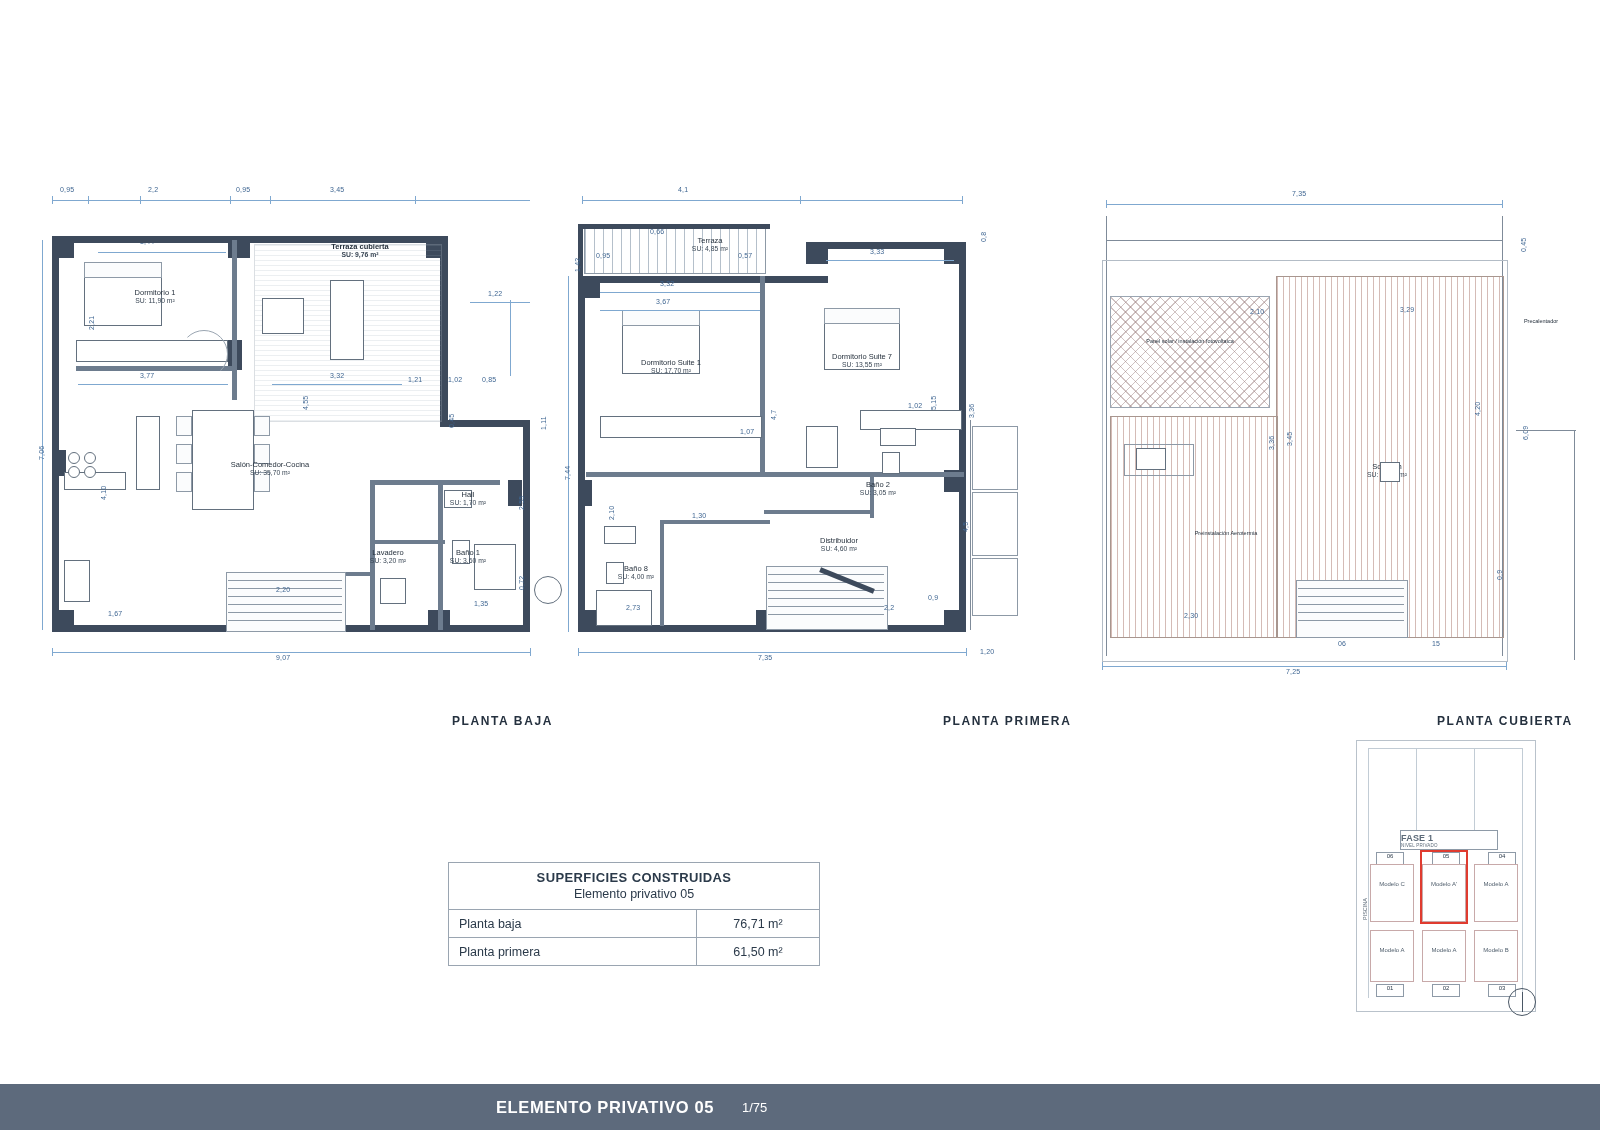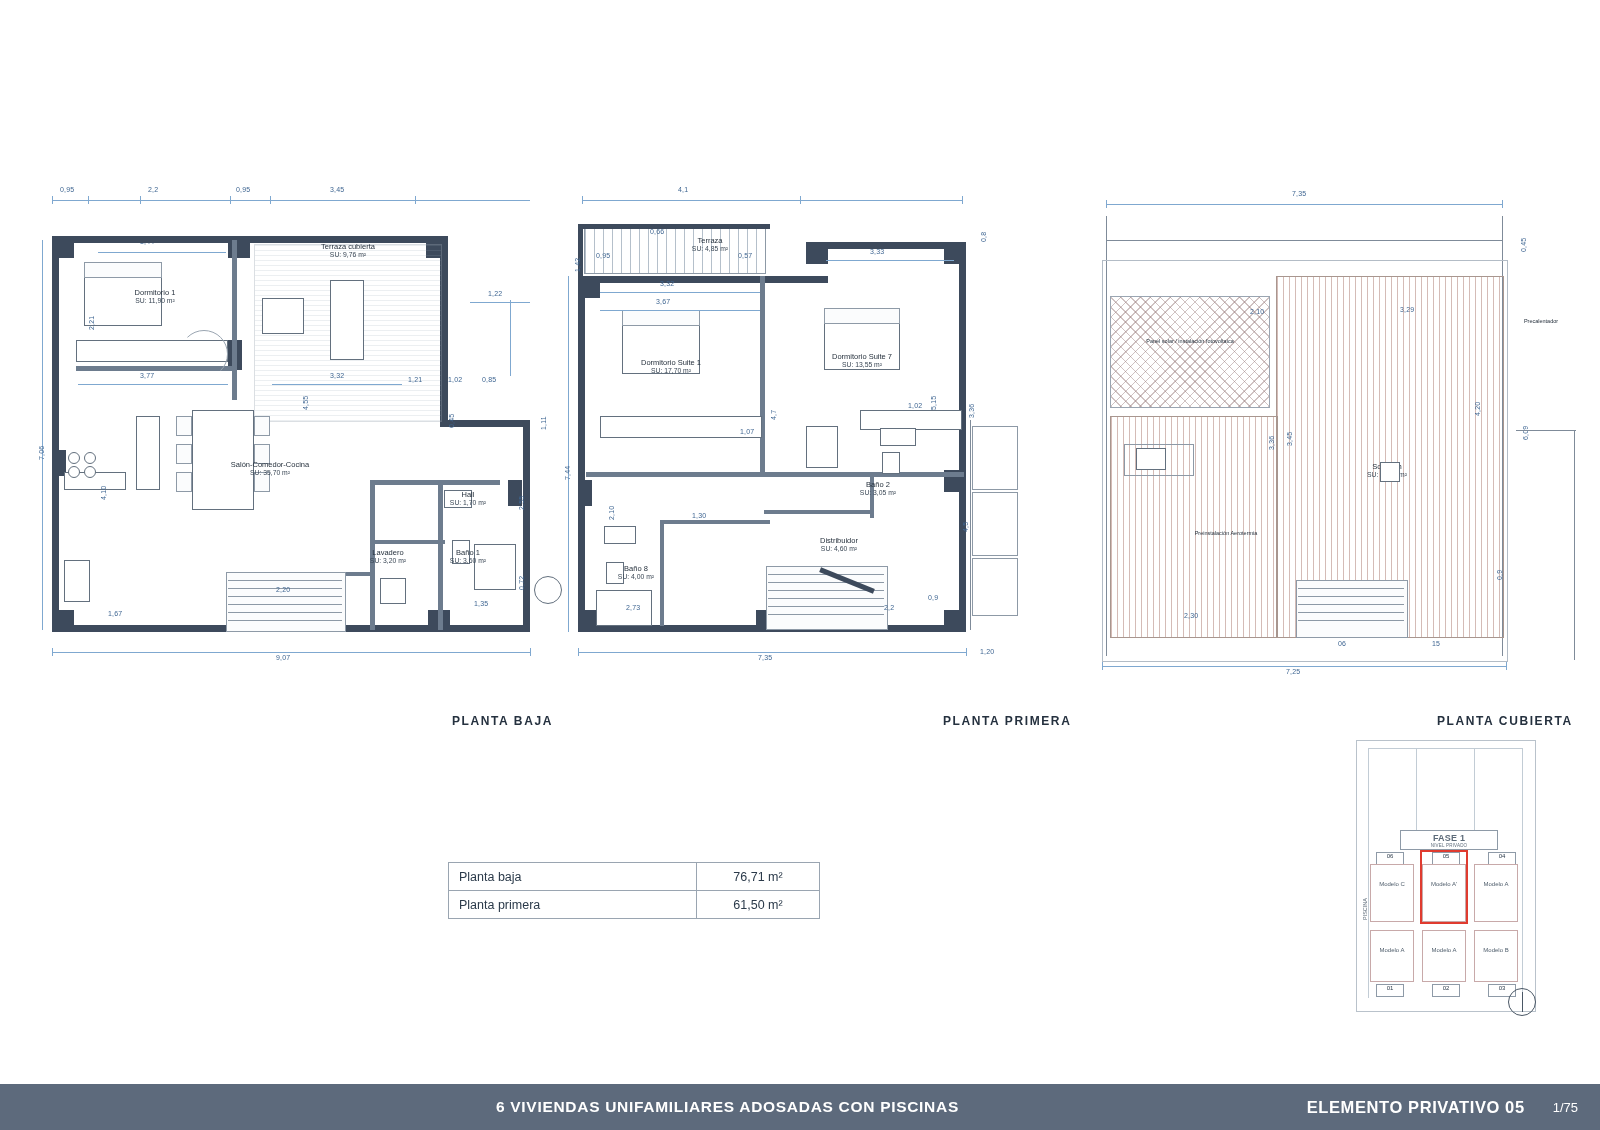--- a/index.html
+++ b/index.html
@@ -221,21 +221,21 @@
   }
   .kp-highlight {
     position: absolute;
     border: 2px solid #e03b2f;
     box-sizing: border-box;
   }
   .kp-fase {
     position: absolute;
     border: 1px solid #8e9aa7;
     background: #fff;
-    text-align: center;
+    text-align: left;
     font-size: 9px;
     font-weight: bold;
     letter-spacing: .5px;
     padding: 2px 0 1px;
   }
   .kp-fase span {
     display: block;
     font-weight: normal;
     font-size: 4.5px;
     letter-spacing: .2px;
@@ -415,21 +415,21 @@
 
     <div class="dim" style="left:12px;top:472px;width:478px;"></div>
     <div class="dimv" style="left:12px;top:468px;height:8px;"></div>
     <div class="dimv" style="left:490px;top:468px;height:8px;"></div>
     <div class="dimtxt" style="left:236px;top:474px;">9,07</div>
 
     <div class="roomlabel" style="left:70px;top:108px;width:90px;">
       <span>Dormitorio 1</span>
       <span class="a">SU: 11,90 m²</span>
     </div>
-    <div class="roomlabel" style="left:248px;top:62px;width:120px;">
+    <div class="roomlabel" style="left:260px;top:62px;width:120px;font-weight:bold;">
       <span>Terraza cubierta</span>
       <span class="a">SU: 9,76 m²</span>
     </div>
     <div class="roomlabel" style="left:150px;top:280px;width:160px;">
       <span>Salón-Comedor-Cocina</span>
       <span class="a">SU: 35,70 m²</span>
     </div>
     <div class="roomlabel" style="left:390px;top:310px;width:76px;">
       <span>Hall</span>
       <span class="a">SU: 1,70 m²</span>
@@ -628,20 +628,24 @@
     <div class="dimv" style="left:22px;top:482px;height:8px;"></div>
     <div class="dimv" style="left:426px;top:482px;height:8px;"></div>
     <div class="dimtxt" style="left:206px;top:488px;">7,25</div>
 
     <div class="thin" style="left:436px;top:250px;width:60px;height:1px;"></div>
     <div class="thin" style="left:494px;top:250px;width:1px;height:230px;"></div>
   </div>
   <div class="plantitle" style="left:1437px;top:714px;">PLANTA CUBIERTA</div>
 
   <div class="table">
+    <div class="head">
+      <div class="t1">SUPERFICIES CONSTRUIDAS</div>
+      <div class="t2">Elemento privativo 05</div>
+    </div>
     <div class="row">
       <div class="c1">Planta baja</div>
       <div class="c2">76,71 m²</div>
     </div>
     <div class="row">
       <div class="c1">Planta primera</div>
       <div class="c2">61,50 m²</div>
     </div>
   </div>
 
@@ -675,18 +679,17 @@
     <div class="kp-unit" style="left:118px;top:190px;width:44px;height:52px;">Modelo B</div>
 
     <div class="kp-box" style="left:20px;top:244px;width:26px;height:11px;">01</div>
     <div class="kp-box" style="left:76px;top:244px;width:26px;height:11px;">02</div>
     <div class="kp-box" style="left:132px;top:244px;width:26px;height:11px;">03</div>
   </div>
   <div class="northmark"></div>
 
   <div class="footer">
     <div class="left-block"></div>
-    <div class="title">6 VIVIENDAS UNIFAMILIARES ADOSADAS CON PISCINAS</div>
     <div class="elem">ELEMENTO PRIVATIVO 05</div>
     <div class="scale">1/75</div>
   </div>
 
 </div>
 
 </body></html>

